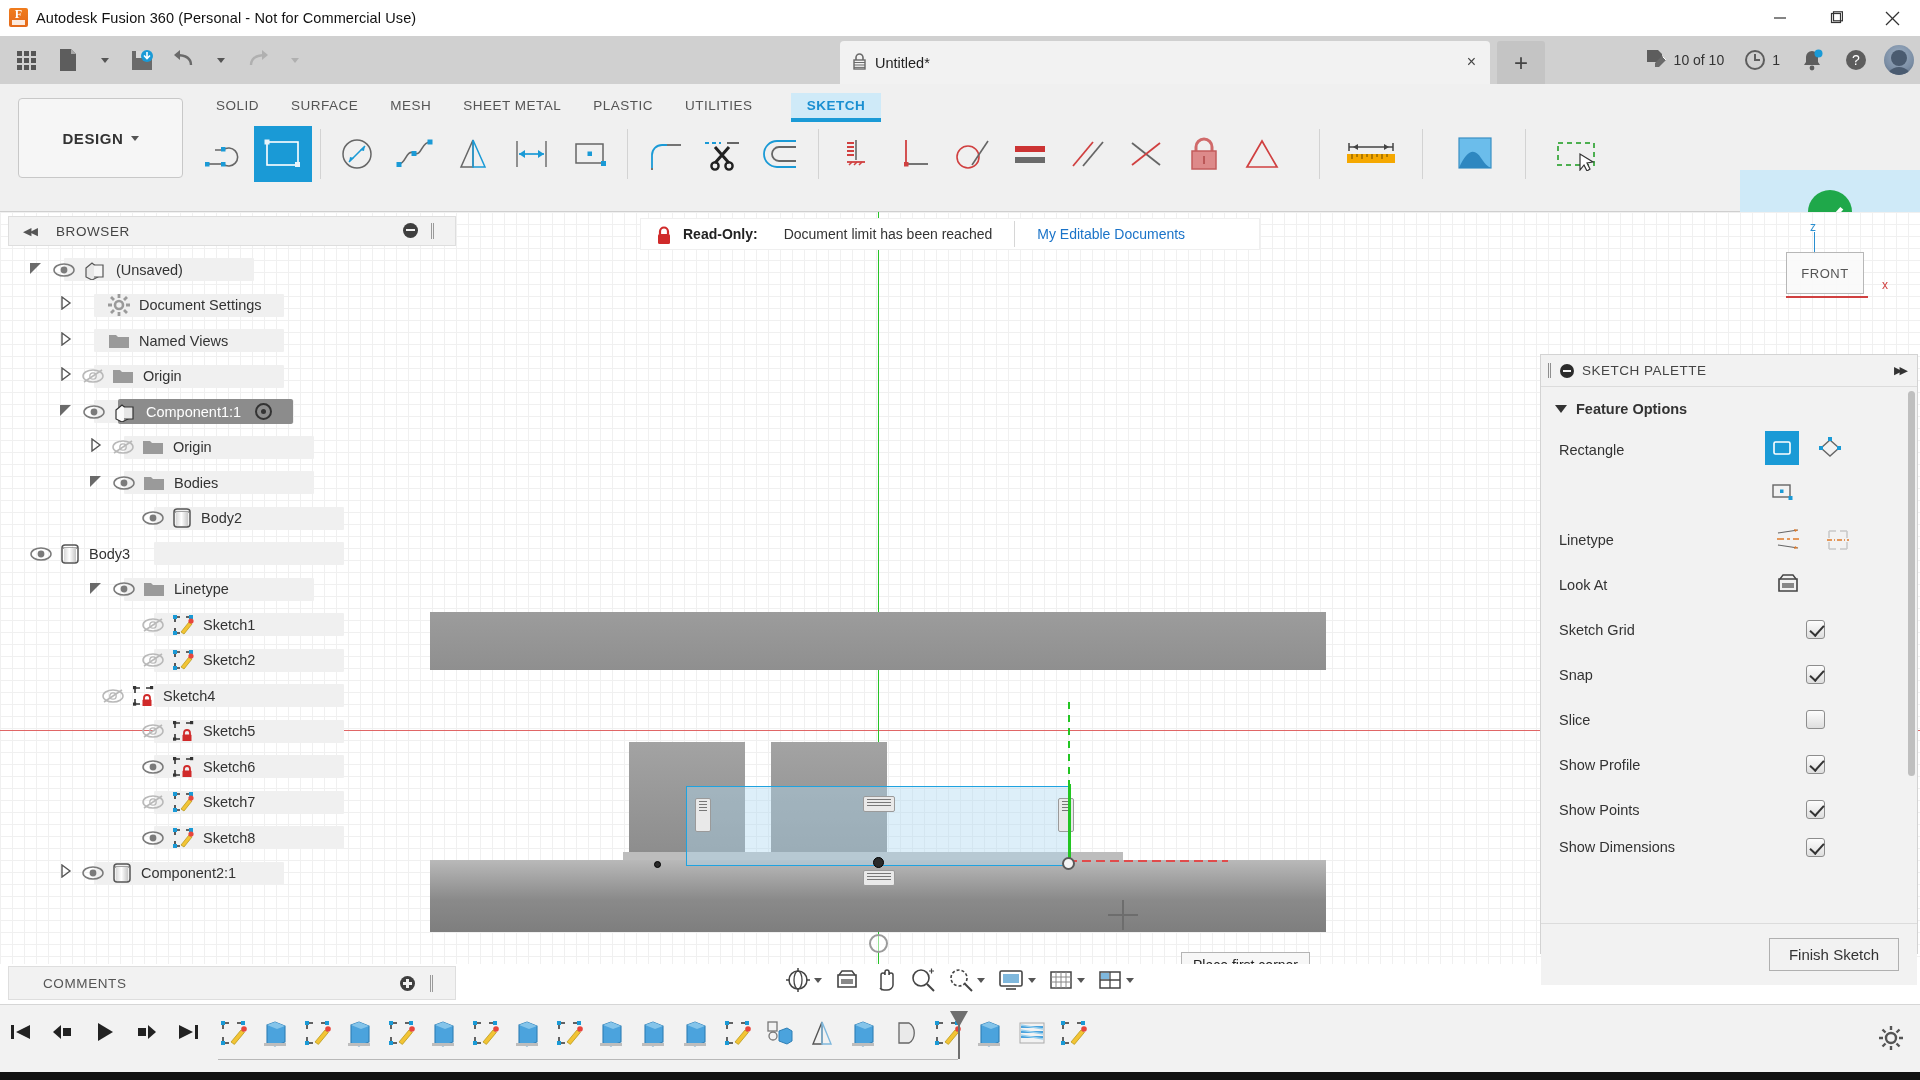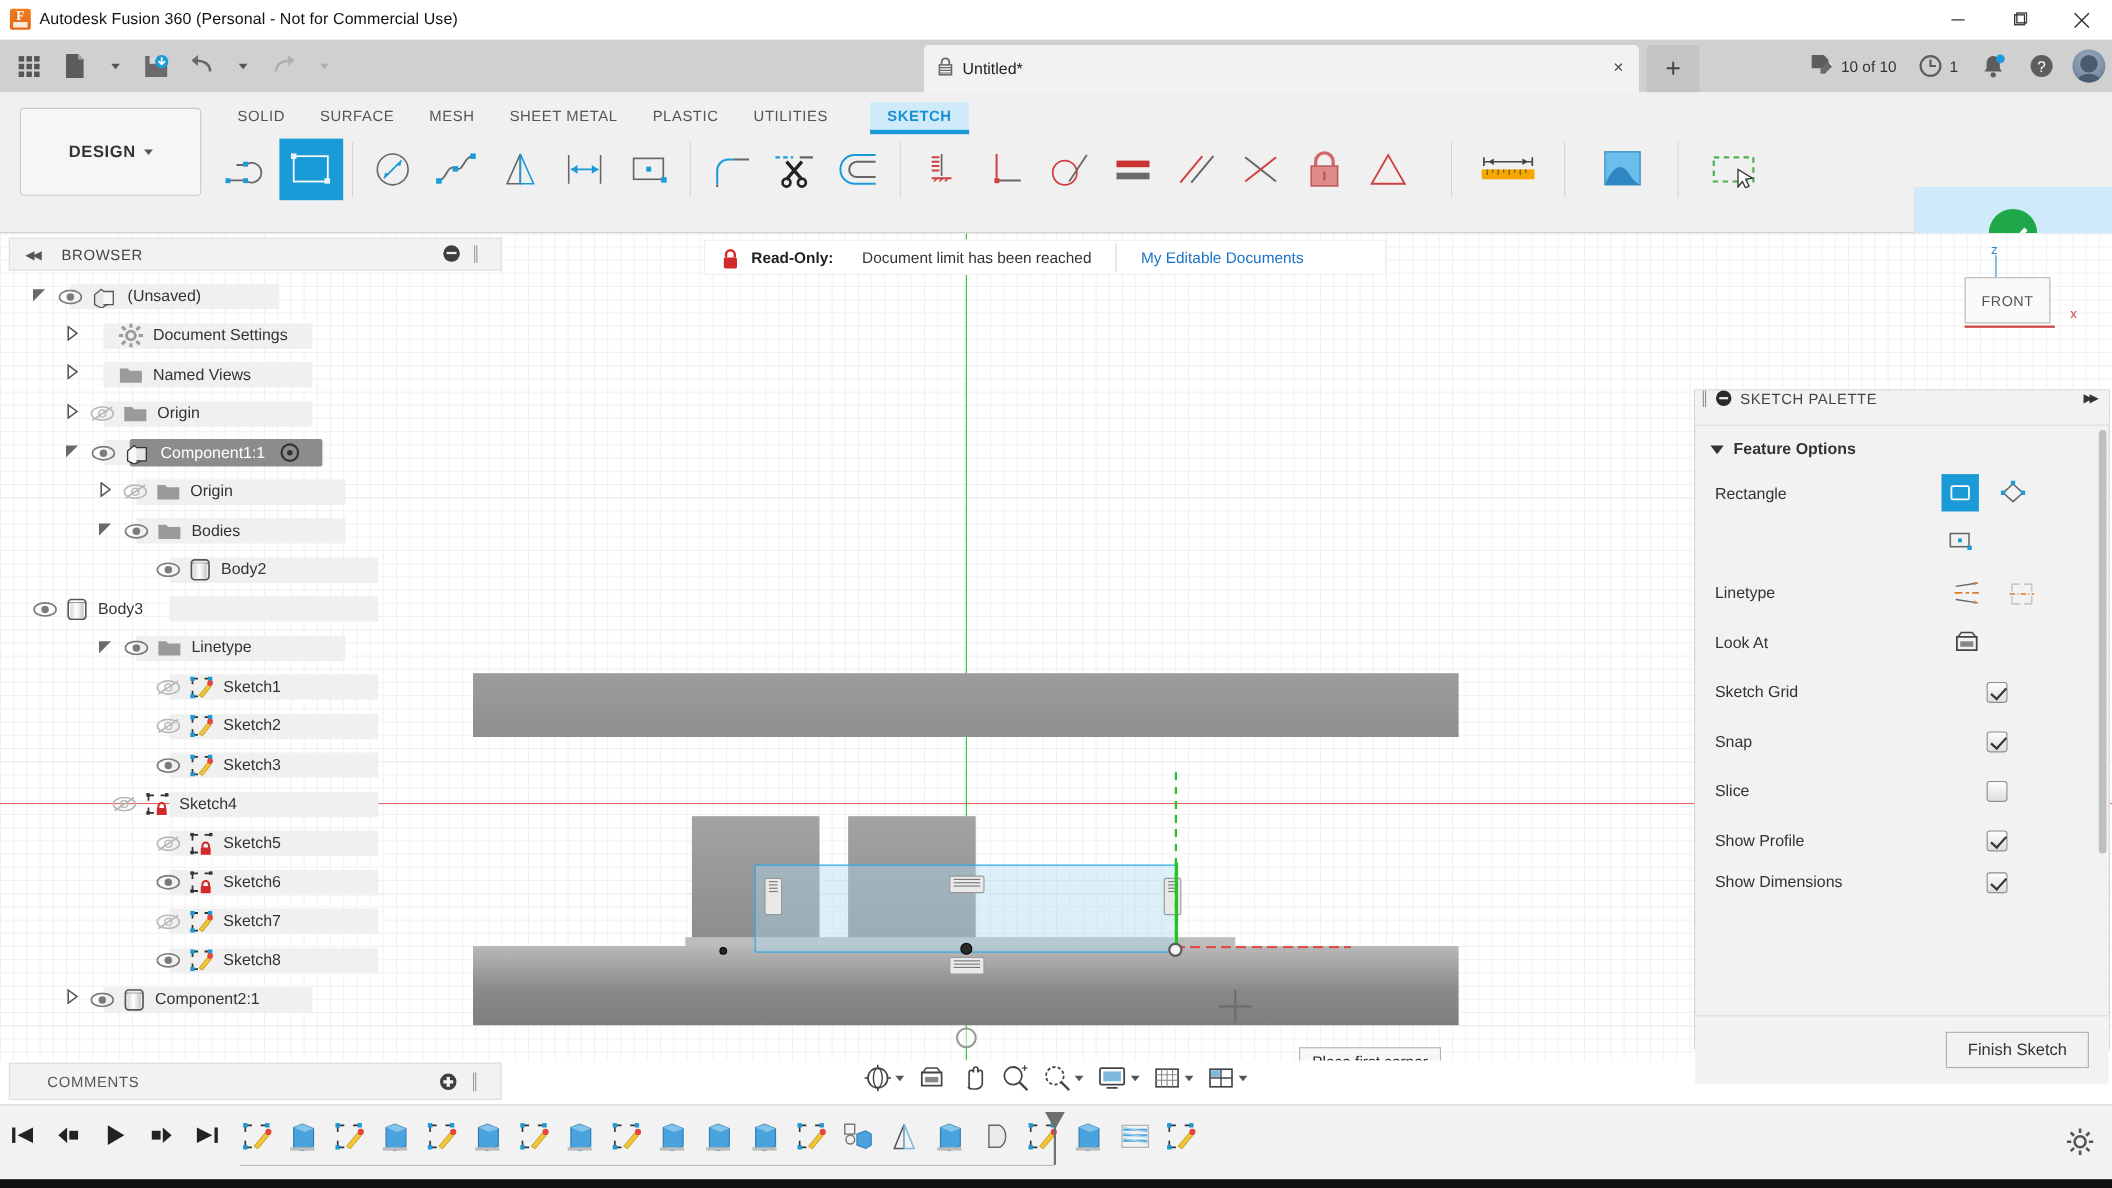--- a/index.html
+++ b/index.html
@@ -223,21 +223,21 @@
   .comments .c-dot{position:absolute;right:40px;top:9px;width:15px;height:15px;border-radius:50%;background:#3f3f3f;}
   .comments .c-dot:after{content:"";position:absolute;left:6px;top:3px;width:3px;height:9px;background:#f2f2f2;}
   .comments .c-dot:before{content:"";position:absolute;left:3px;top:6px;width:9px;height:3px;background:#f2f2f2;}
   .comments .c-grip{position:absolute;right:22px;top:8px;width:3px;height:17px;border-left:1px solid #9a9a9a;border-right:1px solid #9a9a9a;}
 
   
   .palette{
     position:absolute;left:1540px;top:354px;width:378px;height:600px;
     background:#f2f2f2;border:1px solid #d3d3d3;
   }
-  .pal-head{height:32px;background:#f2f2f2;border-bottom:1px solid #dcdcdc;display:flex;}
+  .pal-head{height:32px;background:#f2f2f2;border-bottom:1px solid #dcdcdc;display:flex;align-items:center;}
   .pal-grip{margin-left:7px;width:3px;height:15px;border-left:1px solid #8e8e8e;border-right:1px solid #8e8e8e;}
   .pal-min{margin-left:9px;width:14px;height:14px;border-radius:50%;background:#2b2b2b;position:relative;}
   .pal-min:after{content:"";position:absolute;left:3px;top:6px;width:8px;height:2px;background:#f2f2f2;}
   .pal-title{margin-left:8px;font-size:13.5px;color:#444;letter-spacing:.5px;}
   .pal-expand{position:absolute;right:12px;font-size:11px;color:#333;letter-spacing:-3px;cursor:pointer;}
   .pal-body{position:relative;height:536px;overflow:hidden;}
   .sect-title{display:flex;align-items:center;gap:9px;font-size:14.5px;color:#333;font-weight:bold;padding:14px 0 8px 14px;}
   .tri-d{width:0;height:0;border-left:6px solid transparent;border-right:6px solid transparent;border-top:8px solid #333;}
   .prow{display:flex;align-items:center;height:45px;padding:0 0 0 18px;position:relative;}
   .prow .pname{font-size:14.5px;color:#333;}
@@ -966,43 +966,20 @@
                 <rect x="1" y="16" width="4" height="4" fill="#1a9ad6"></rect>
                 <path d="M9 17 l8 -10 l3 2 l-8 10 z" fill="#f3c434" stroke="#b99a1f" stroke-width=".8"></path>
                 <circle cx="19" cy="6" r="2.6" fill="#e8453c"></circle>
               </svg>
             </span>
             <span class="tlabel">Sketch2</span>
           </div>
         </div>
         <div class="trow">
           <div class="rowbg" style="left:146px;width:190px"></div>
-          <div class="tw" style="margin-left:112px">
-            <span style="width:22px;display:inline-block"></span>
-            <span class="eye" style="margin-right:9px">
-              <svg width="22" height="14">
-                <ellipse cx="11" cy="7" rx="10" ry="6" fill="none" stroke="#7b7b7b" stroke-width="1.5"></ellipse>
-                <circle cx="11" cy="7" r="3.4" fill="#7b7b7b"></circle>
-              </svg>
-            </span>
-            <span style="margin-right:9px;display:flex;align-items:center">
-              <svg width="22" height="20">
-                <path d="M3 2 h5 M14 2 h5 M3 18 h5 M3 2 v5 M3 13 v5" stroke="#333" stroke-width="1.6" fill="none"></path>
-                <rect x="1" y="0" width="4" height="4" fill="#1a9ad6"></rect>
-                <rect x="17" y="0" width="4" height="4" fill="#1a9ad6"></rect>
-                <rect x="1" y="16" width="4" height="4" fill="#1a9ad6"></rect>
-                <path d="M9 17 l8 -10 l3 2 l-8 10 z" fill="#f3c434" stroke="#b99a1f" stroke-width=".8"></path>
-                <circle cx="19" cy="6" r="2.6" fill="#e8453c"></circle>
-              </svg>
-            </span>
-            <span class="tlabel">Sketch3</span>
-          </div>
-        </div>
-        <div class="trow">
-          <div class="rowbg" style="left:146px;width:190px"></div>
           <div class="tw" style="margin-left:72px">
             <span style="width:22px;display:inline-block"></span>
             <span class="eye" style="margin-right:9px">
               <svg width="22" height="14">
                 <ellipse cx="11" cy="7" rx="10" ry="6" fill="none" stroke="#b9b9b9" stroke-width="1.5"></ellipse>
                 <circle cx="11" cy="7" r="3.2" fill="none" stroke="#b9b9b9" stroke-width="1.3"></circle>
                 <line x1="2" y1="13" x2="20" y2="1" stroke="#b9b9b9" stroke-width="1.6"></line>
               </svg>
             </span>
             <span style="margin-right:9px;display:flex;align-items:center">
@@ -1231,20 +1208,24 @@
         <span class="chk on"></span>
       </div>
       <div class="prow">
         <span class="pname">Slice</span>
         <span class="chk"></span>
       </div>
       <div class="prow">
         <span class="pname">Show Profile</span>
         <span class="chk on"></span>
       </div>
+      <div class="prow">
+        <span class="pname">Show Points</span>
+        <span class="chk on"></span>
+      </div>
       <div class="prow" style="height:30px;overflow:hidden">
         <span class="pname">Show Dimensions</span>
         <span class="chk on"></span>
       </div>
     </div>
 
     <div class="pal-foot">
       <div class="finish-sketch-btn">Finish Sketch</div>
     </div>
   </div>

